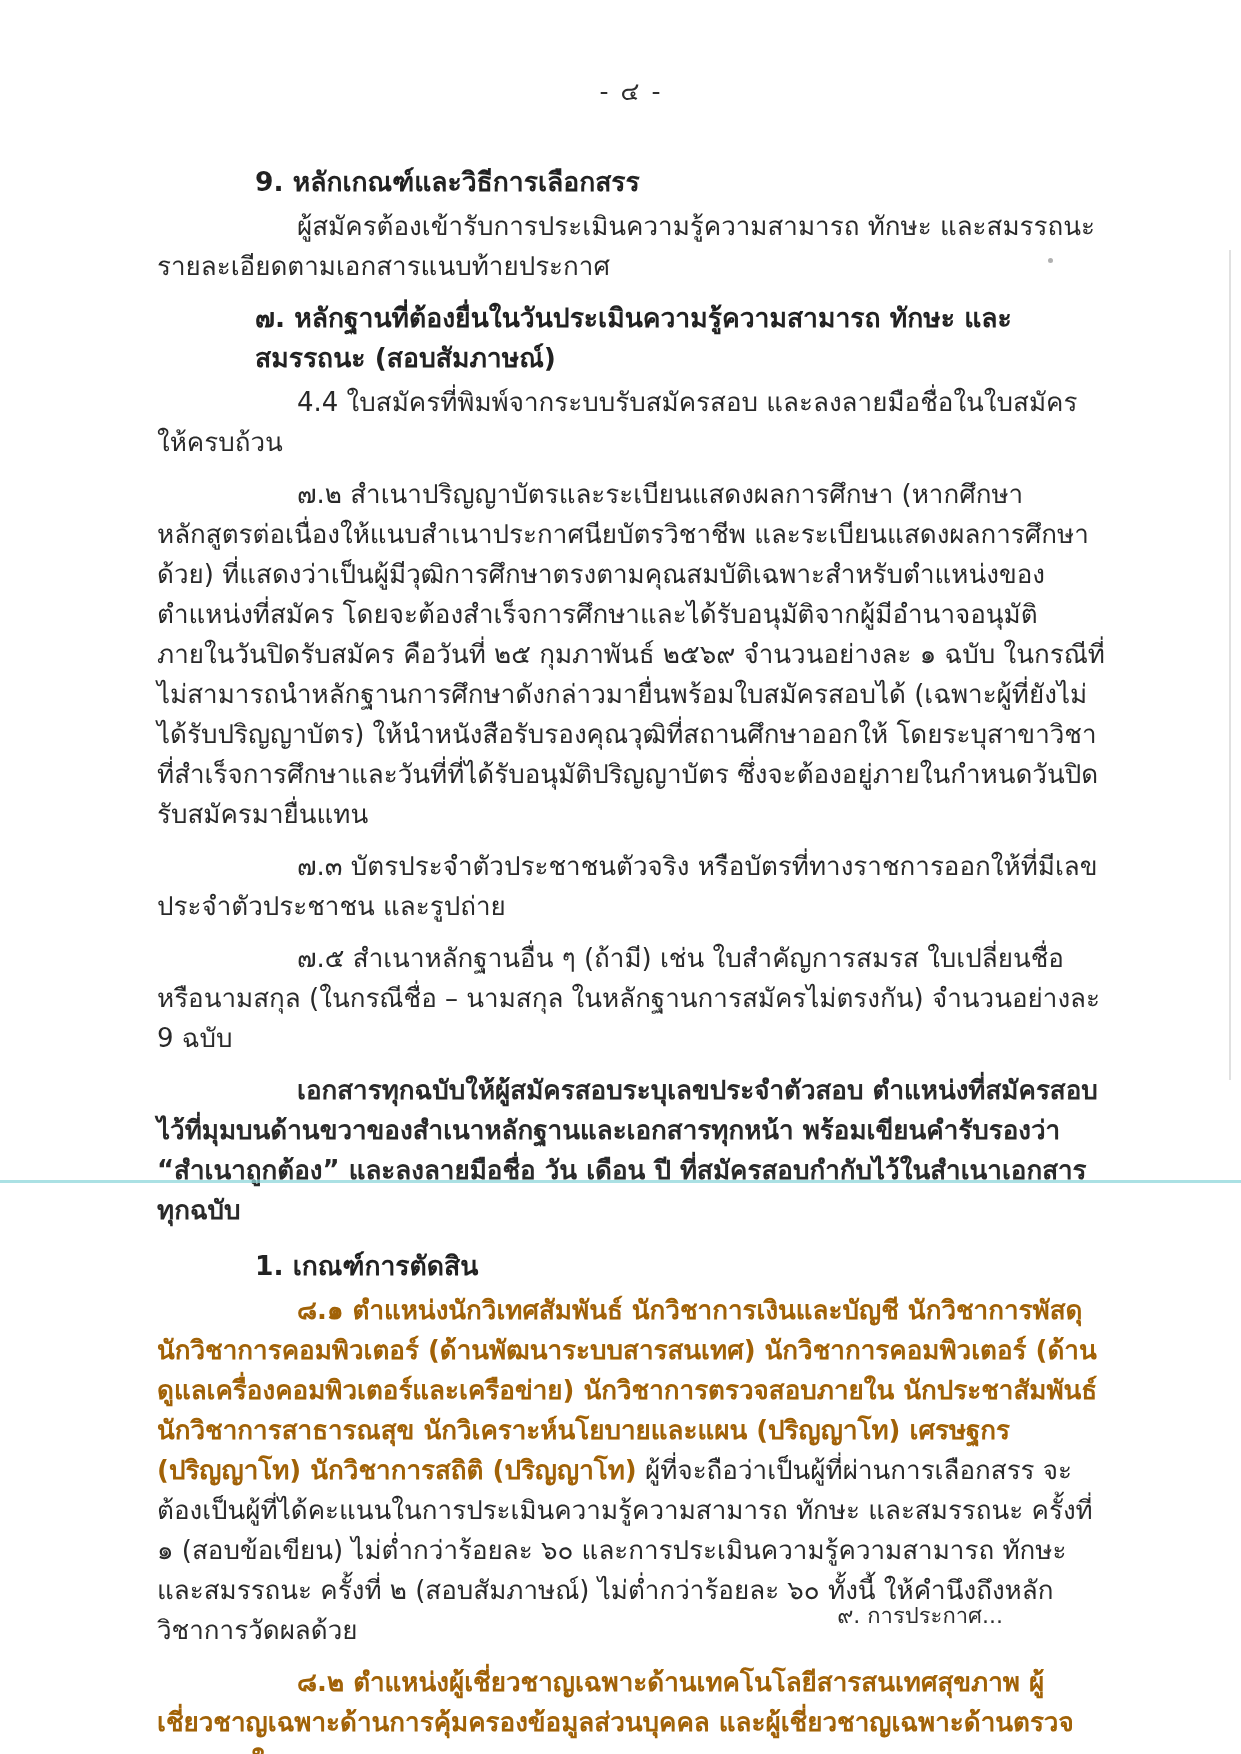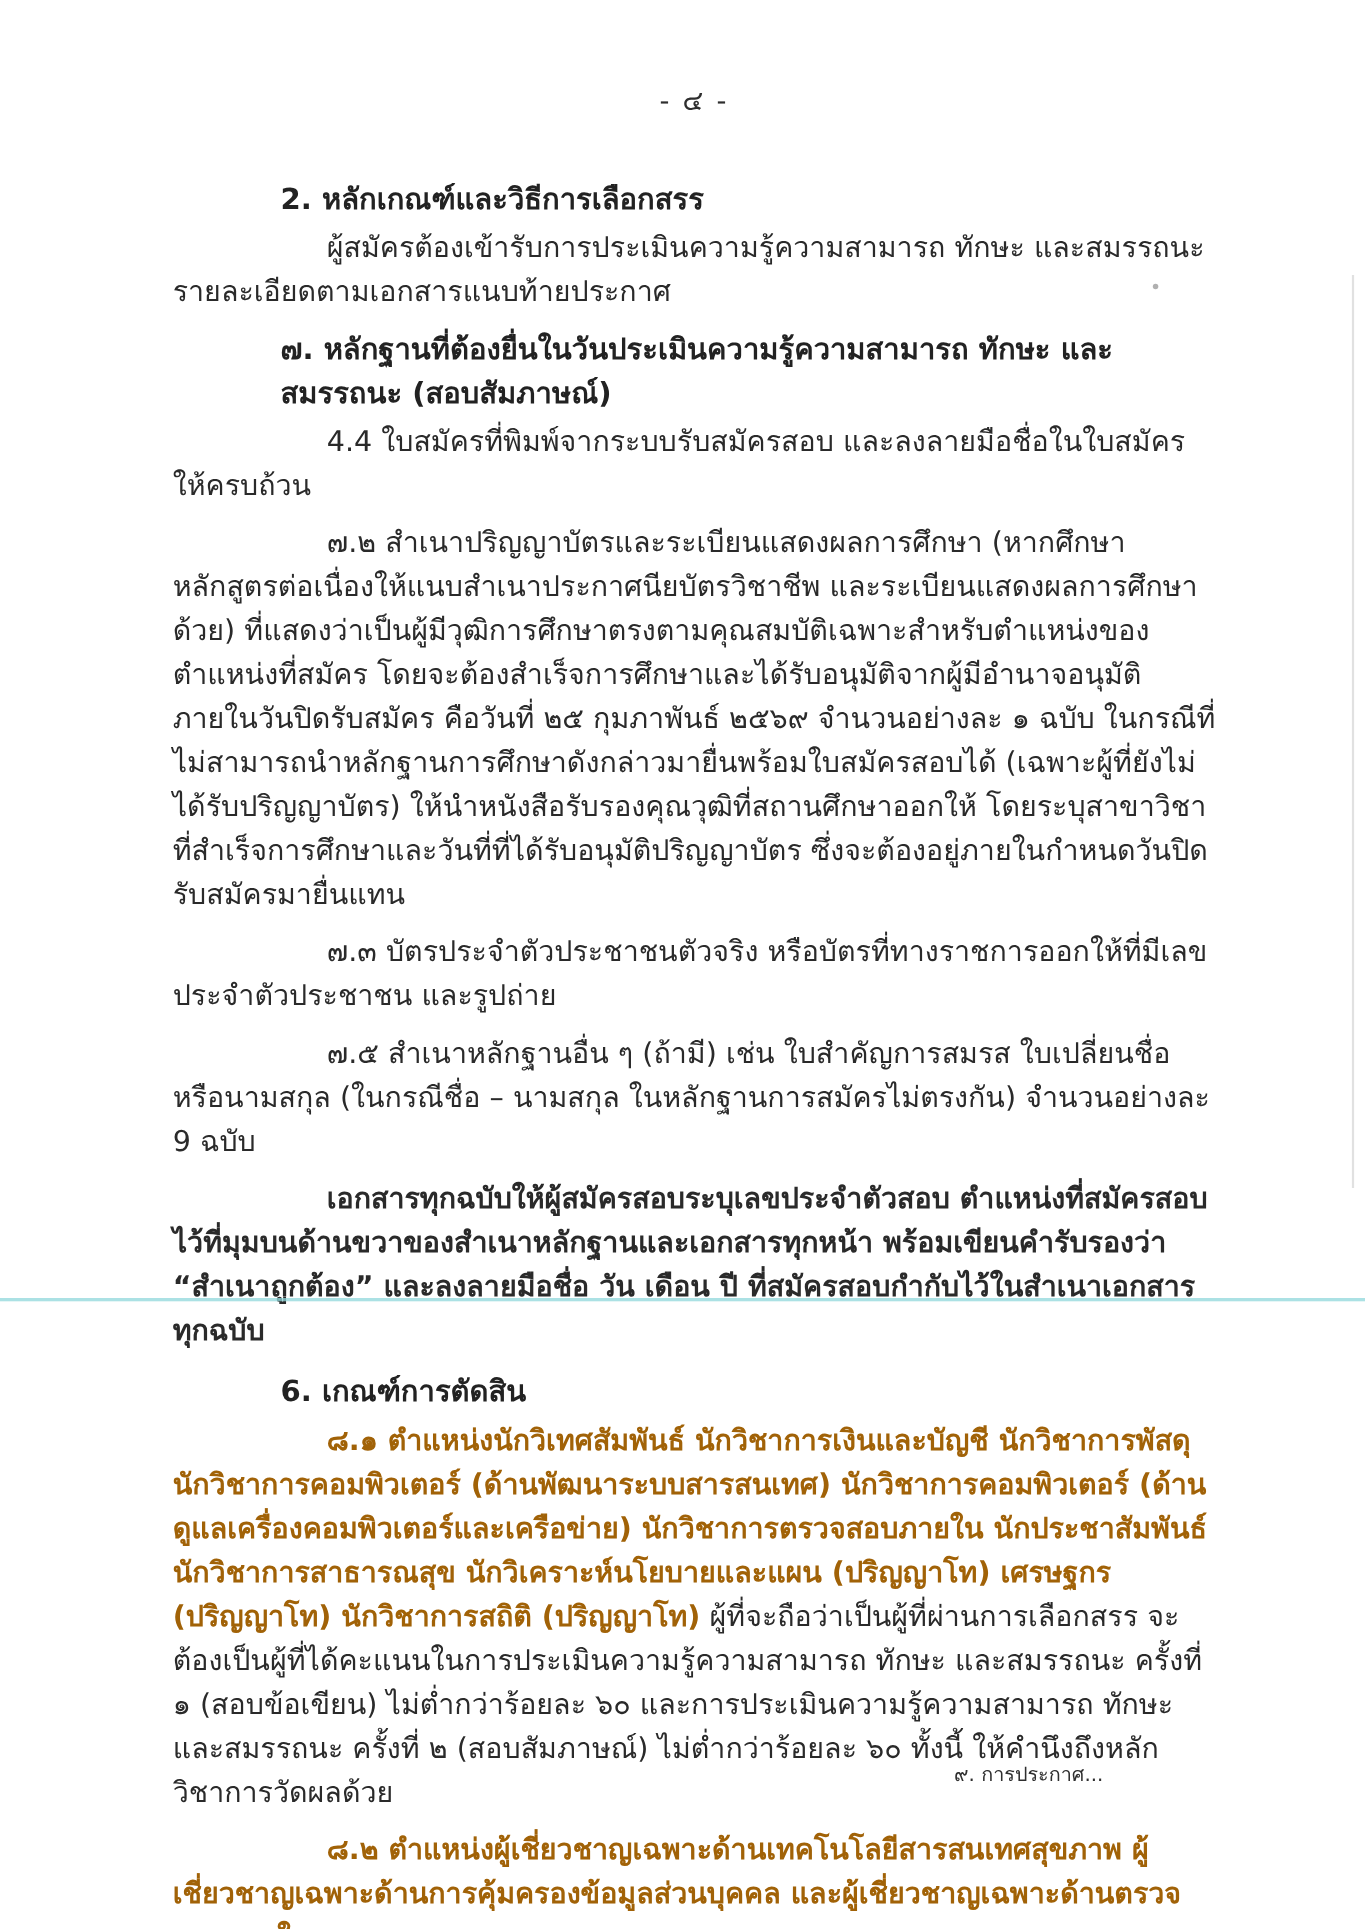--- a/index.html
+++ b/index.html
@@ -42,21 +42,21 @@
     margin: 12px;
     text-indent: 140px;
     color: #2a2a2a;
   }
   p.after-heading { margin-top: 4px; }
   .bold { font-weight: bold; color: #a16207; }
   .footer-continuation {
     position: absolute;
     top: 1598px;
     right: 238px;
-    font-size: 18px;
+    font-size: 22px;
     color: #2e2e2e;
   }
   
   .scan-line {
     position: absolute;
     left: 0;
     top: 1180px;
     width: 1241px;
     height: 3px;
     background: #8fd7db;
@@ -86,39 +86,39 @@
 </style>
 </head>
 <body>
 
 <div class="page">
 
   <div class="content">
 
     <p class="page-number">- ๔ -</p>
 
-    <p class="section-heading s6-heading">2. หลักเกณฑ์และวิธีการเลือกสรร</p>
+    <p class="section-heading s6-heading">9. หลักเกณฑ์และวิธีการเลือกสรร</p>
 
     <p class="body-para after-heading">ผู้สมัครต้องเข้ารับการประเมินความรู้ความสามารถ ทักษะ และสมรรถนะ รายละเอียดตามเอกสารแนบท้ายประกาศ</p>
 
     <p class="section-heading s7-heading">๗. หลักฐานที่ต้องยื่นในวันประเมินความรู้ความสามารถ ทักษะ และสมรรถนะ (สอบสัมภาษณ์)</p>
 
     <p class="body-para after-heading">4.4 ใบสมัครที่พิมพ์จากระบบรับสมัครสอบ และลงลายมือชื่อในใบสมัครให้ครบถ้วน</p>
 
     <p class="body-para">๗.๒ สำเนาปริญญาบัตรและระเบียนแสดงผลการศึกษา (หากศึกษาหลักสูตรต่อเนื่องให้แนบสำเนาประกาศนียบัตรวิชาชีพ และระเบียนแสดงผลการศึกษาด้วย) ที่แสดงว่าเป็นผู้มีวุฒิการศึกษาตรงตามคุณสมบัติเฉพาะสำหรับตำแหน่งของตำแหน่งที่สมัคร โดยจะต้องสำเร็จการศึกษาและได้รับอนุมัติจากผู้มีอำนาจอนุมัติภายในวันปิดรับสมัคร คือวันที่ ๒๕ กุมภาพันธ์ ๒๕๖๙ จำนวนอย่างละ ๑ ฉบับ ในกรณีที่ไม่สามารถนำหลักฐานการศึกษาดังกล่าวมายื่นพร้อมใบสมัครสอบได้ (เฉพาะผู้ที่ยังไม่ได้รับปริญญาบัตร) ให้นำหนังสือรับรองคุณวุฒิที่สถานศึกษาออกให้ โดยระบุสาขาวิชาที่สำเร็จการศึกษาและวันที่ที่ได้รับอนุมัติปริญญาบัตร ซึ่งจะต้องอยู่ภายในกำหนดวันปิดรับสมัครมายื่นแทน</p>
 
     <p class="body-para">๗.๓ บัตรประจำตัวประชาชนตัวจริง หรือบัตรที่ทางราชการออกให้ที่มีเลขประจำตัวประชาชน และรูปถ่าย</p>
 
 
     <p class="body-para">๗.๕ สำเนาหลักฐานอื่น ๆ (ถ้ามี) เช่น ใบสำคัญการสมรส ใบเปลี่ยนชื่อหรือนามสกุล (ในกรณีชื่อ – นามสกุล ในหลักฐานการสมัครไม่ตรงกัน) จำนวนอย่างละ 9 ฉบับ</p>
 
 
     <p class="body-para bold">เอกสารทุกฉบับให้ผู้สมัครสอบระบุเลขประจำตัวสอบ ตำแหน่งที่สมัครสอบ ไว้ที่มุมบนด้านขวาของสำเนาหลักฐานและเอกสารทุกหน้า พร้อมเขียนคำรับรองว่า “สำเนาถูกต้อง” และลงลายมือชื่อ วัน เดือน ปี ที่สมัครสอบกำกับไว้ในสำเนาเอกสารทุกฉบับ</p>
 
-    <p class="section-heading s8-heading">6. เกณฑ์การตัดสิน</p>
+    <p class="section-heading s8-heading">1. เกณฑ์การตัดสิน</p>
 
     <p class="body-para after-heading"><span class="bold">๘.๑ ตำแหน่งนักวิเทศสัมพันธ์ นักวิชาการเงินและบัญชี นักวิชาการพัสดุ นักวิชาการคอมพิวเตอร์ (ด้านพัฒนาระบบสารสนเทศ) นักวิชาการคอมพิวเตอร์ (ด้านดูแลเครื่องคอมพิวเตอร์และเครือข่าย) นักวิชาการตรวจสอบภายใน นักประชาสัมพันธ์ นักวิชาการสาธารณสุข นักวิเคราะห์นโยบายและแผน (ปริญญาโท) เศรษฐกร (ปริญญาโท) นักวิชาการสถิติ (ปริญญาโท)</span><span> ผู้ที่จะถือว่าเป็นผู้ที่ผ่านการเลือกสรร จะต้องเป็นผู้ที่ได้คะแนนในการประเมินความรู้ความสามารถ ทักษะ และสมรรถนะ ครั้งที่ ๑ (สอบข้อเขียน) ไม่ต่ำกว่าร้อยละ ๖๐ และการประเมินความรู้ความสามารถ ทักษะ และสมรรถนะ ครั้งที่ ๒ (สอบสัมภาษณ์) ไม่ต่ำกว่าร้อยละ ๖๐ ทั้งนี้ ให้คำนึงถึงหลักวิชาการวัดผลด้วย</span></p>
 
     <p class="body-para"><span class="bold">๘.๒ ตำแหน่งผู้เชี่ยวชาญเฉพาะด้านเทคโนโลยีสารสนเทศสุขภาพ ผู้เชี่ยวชาญเฉพาะด้านการคุ้มครองข้อมูลส่วนบุคคล และผู้เชี่ยวชาญเฉพาะด้านตรวจสอบภายใน</span></p>
 
   </div>
 
   <div class="footer-continuation">๙. การประกาศ...</div>
 
   <div class="scan-line"></div>

